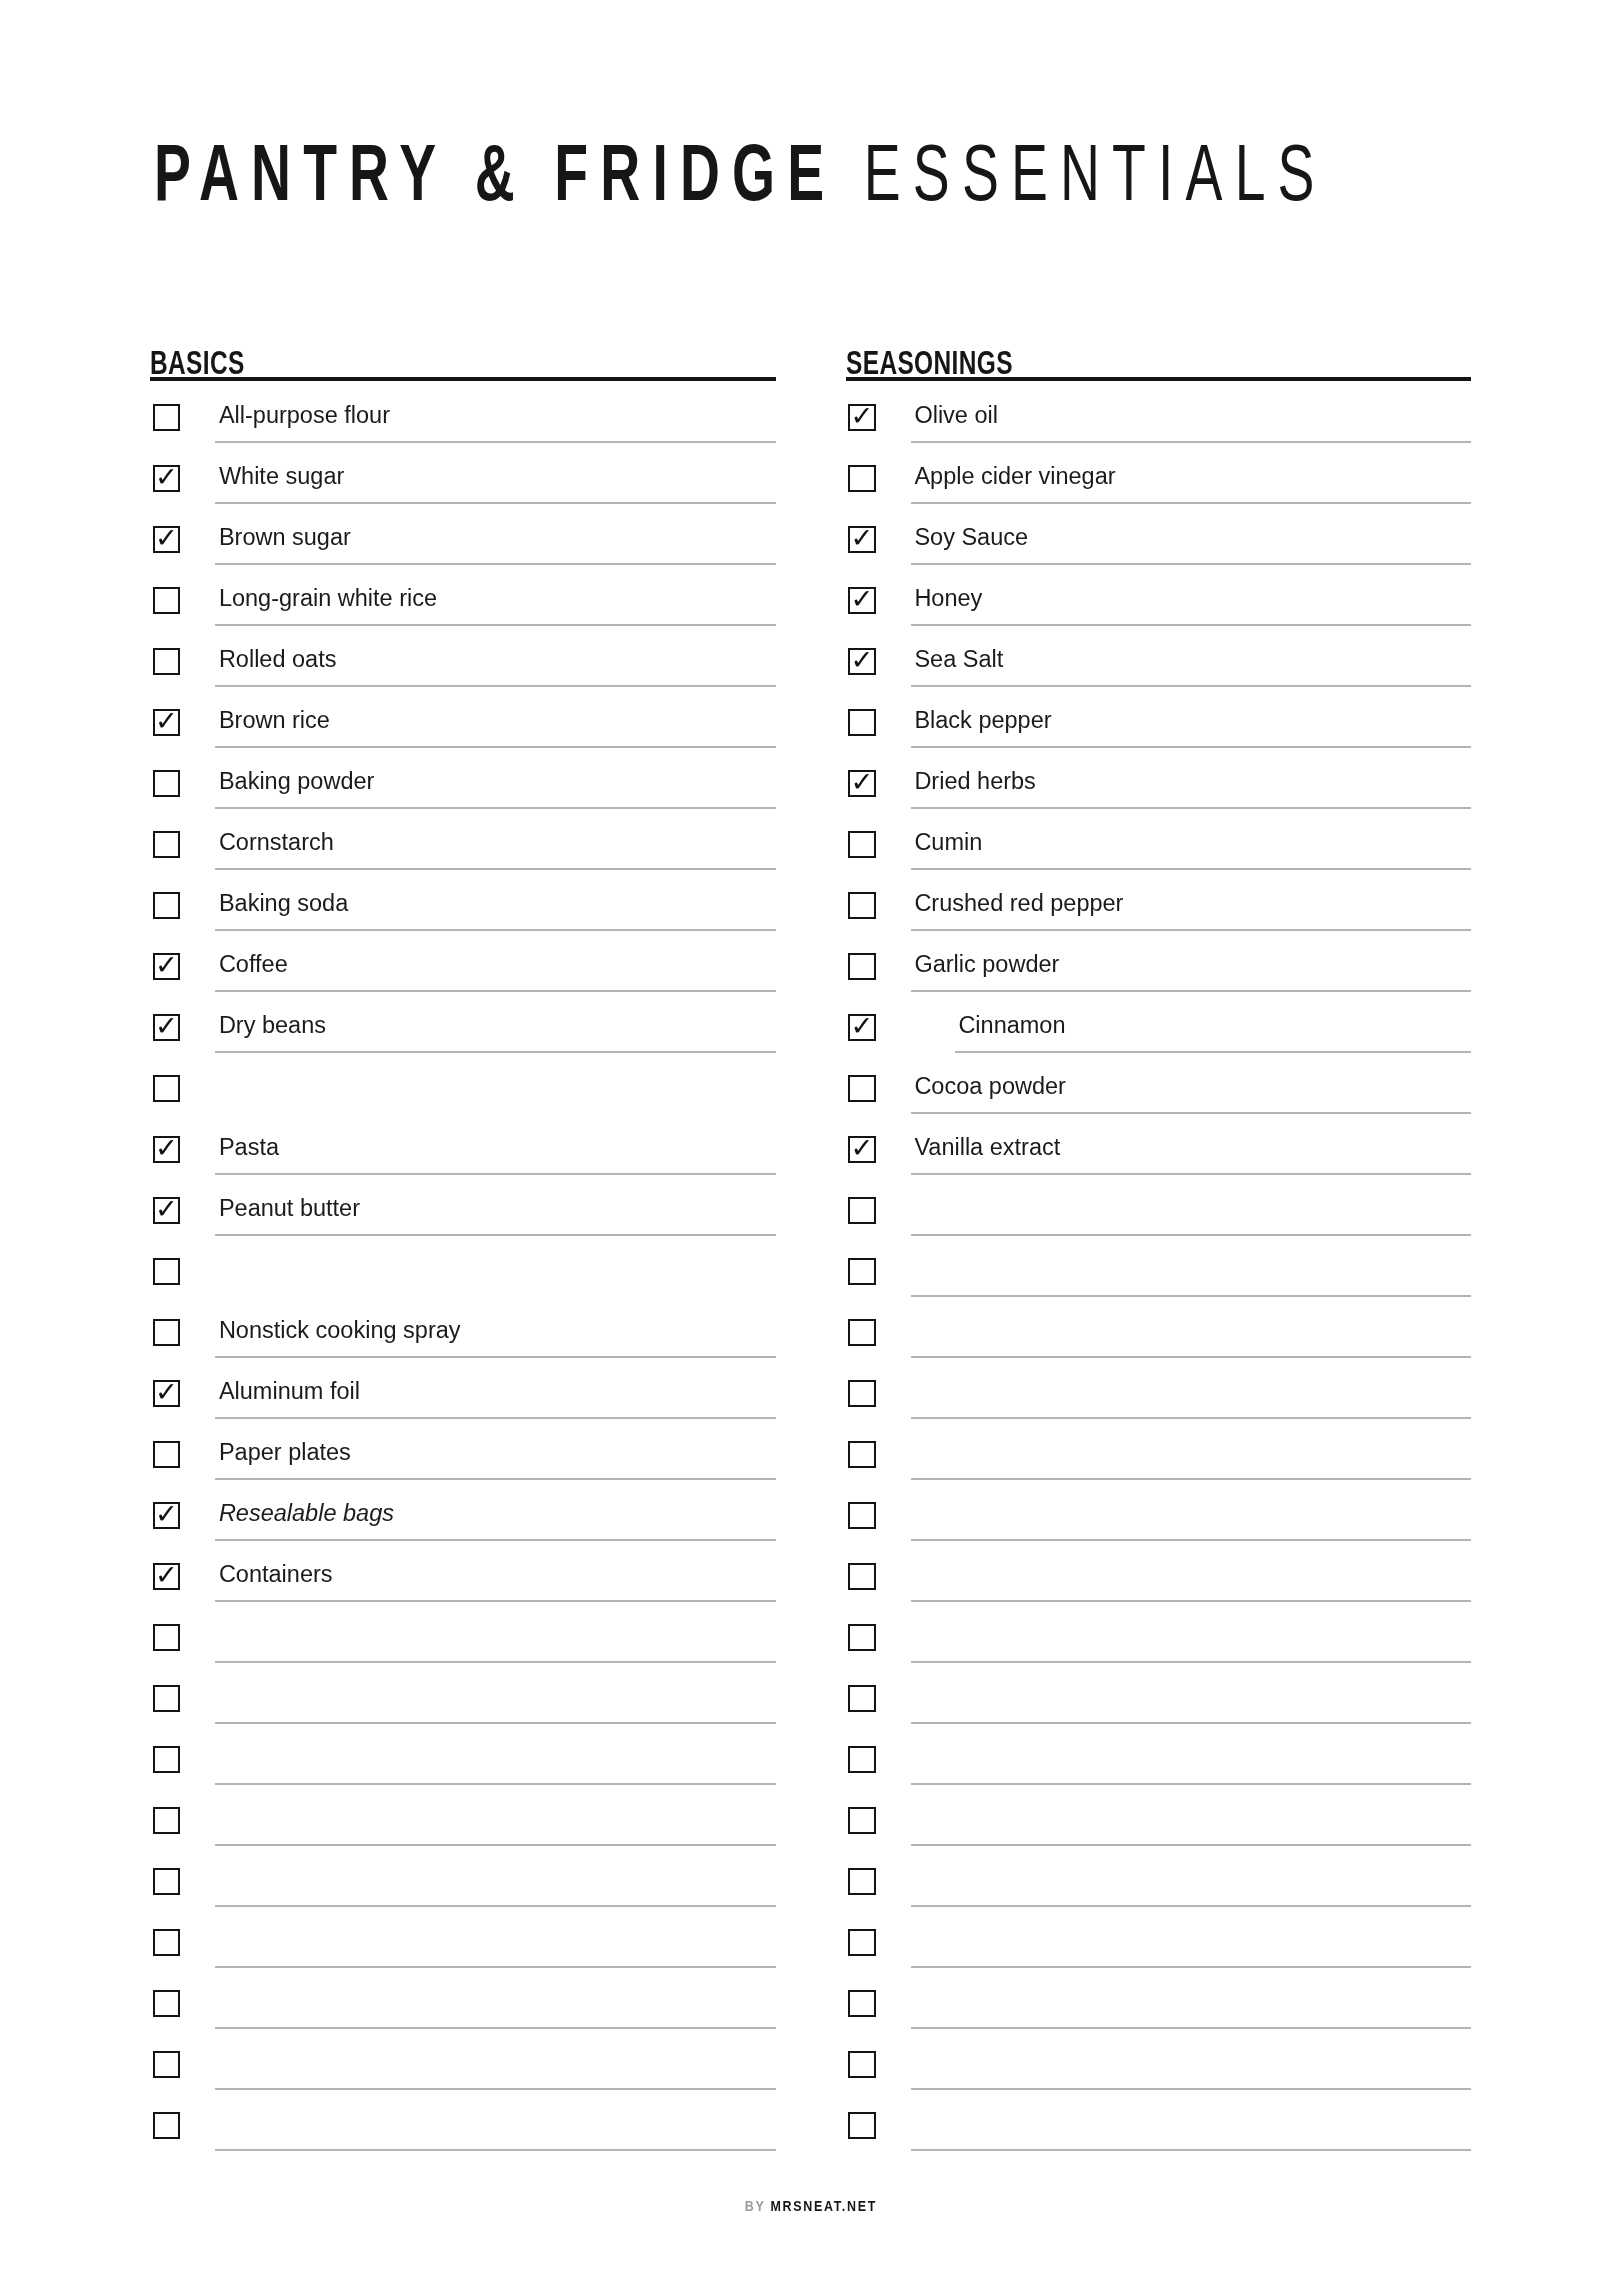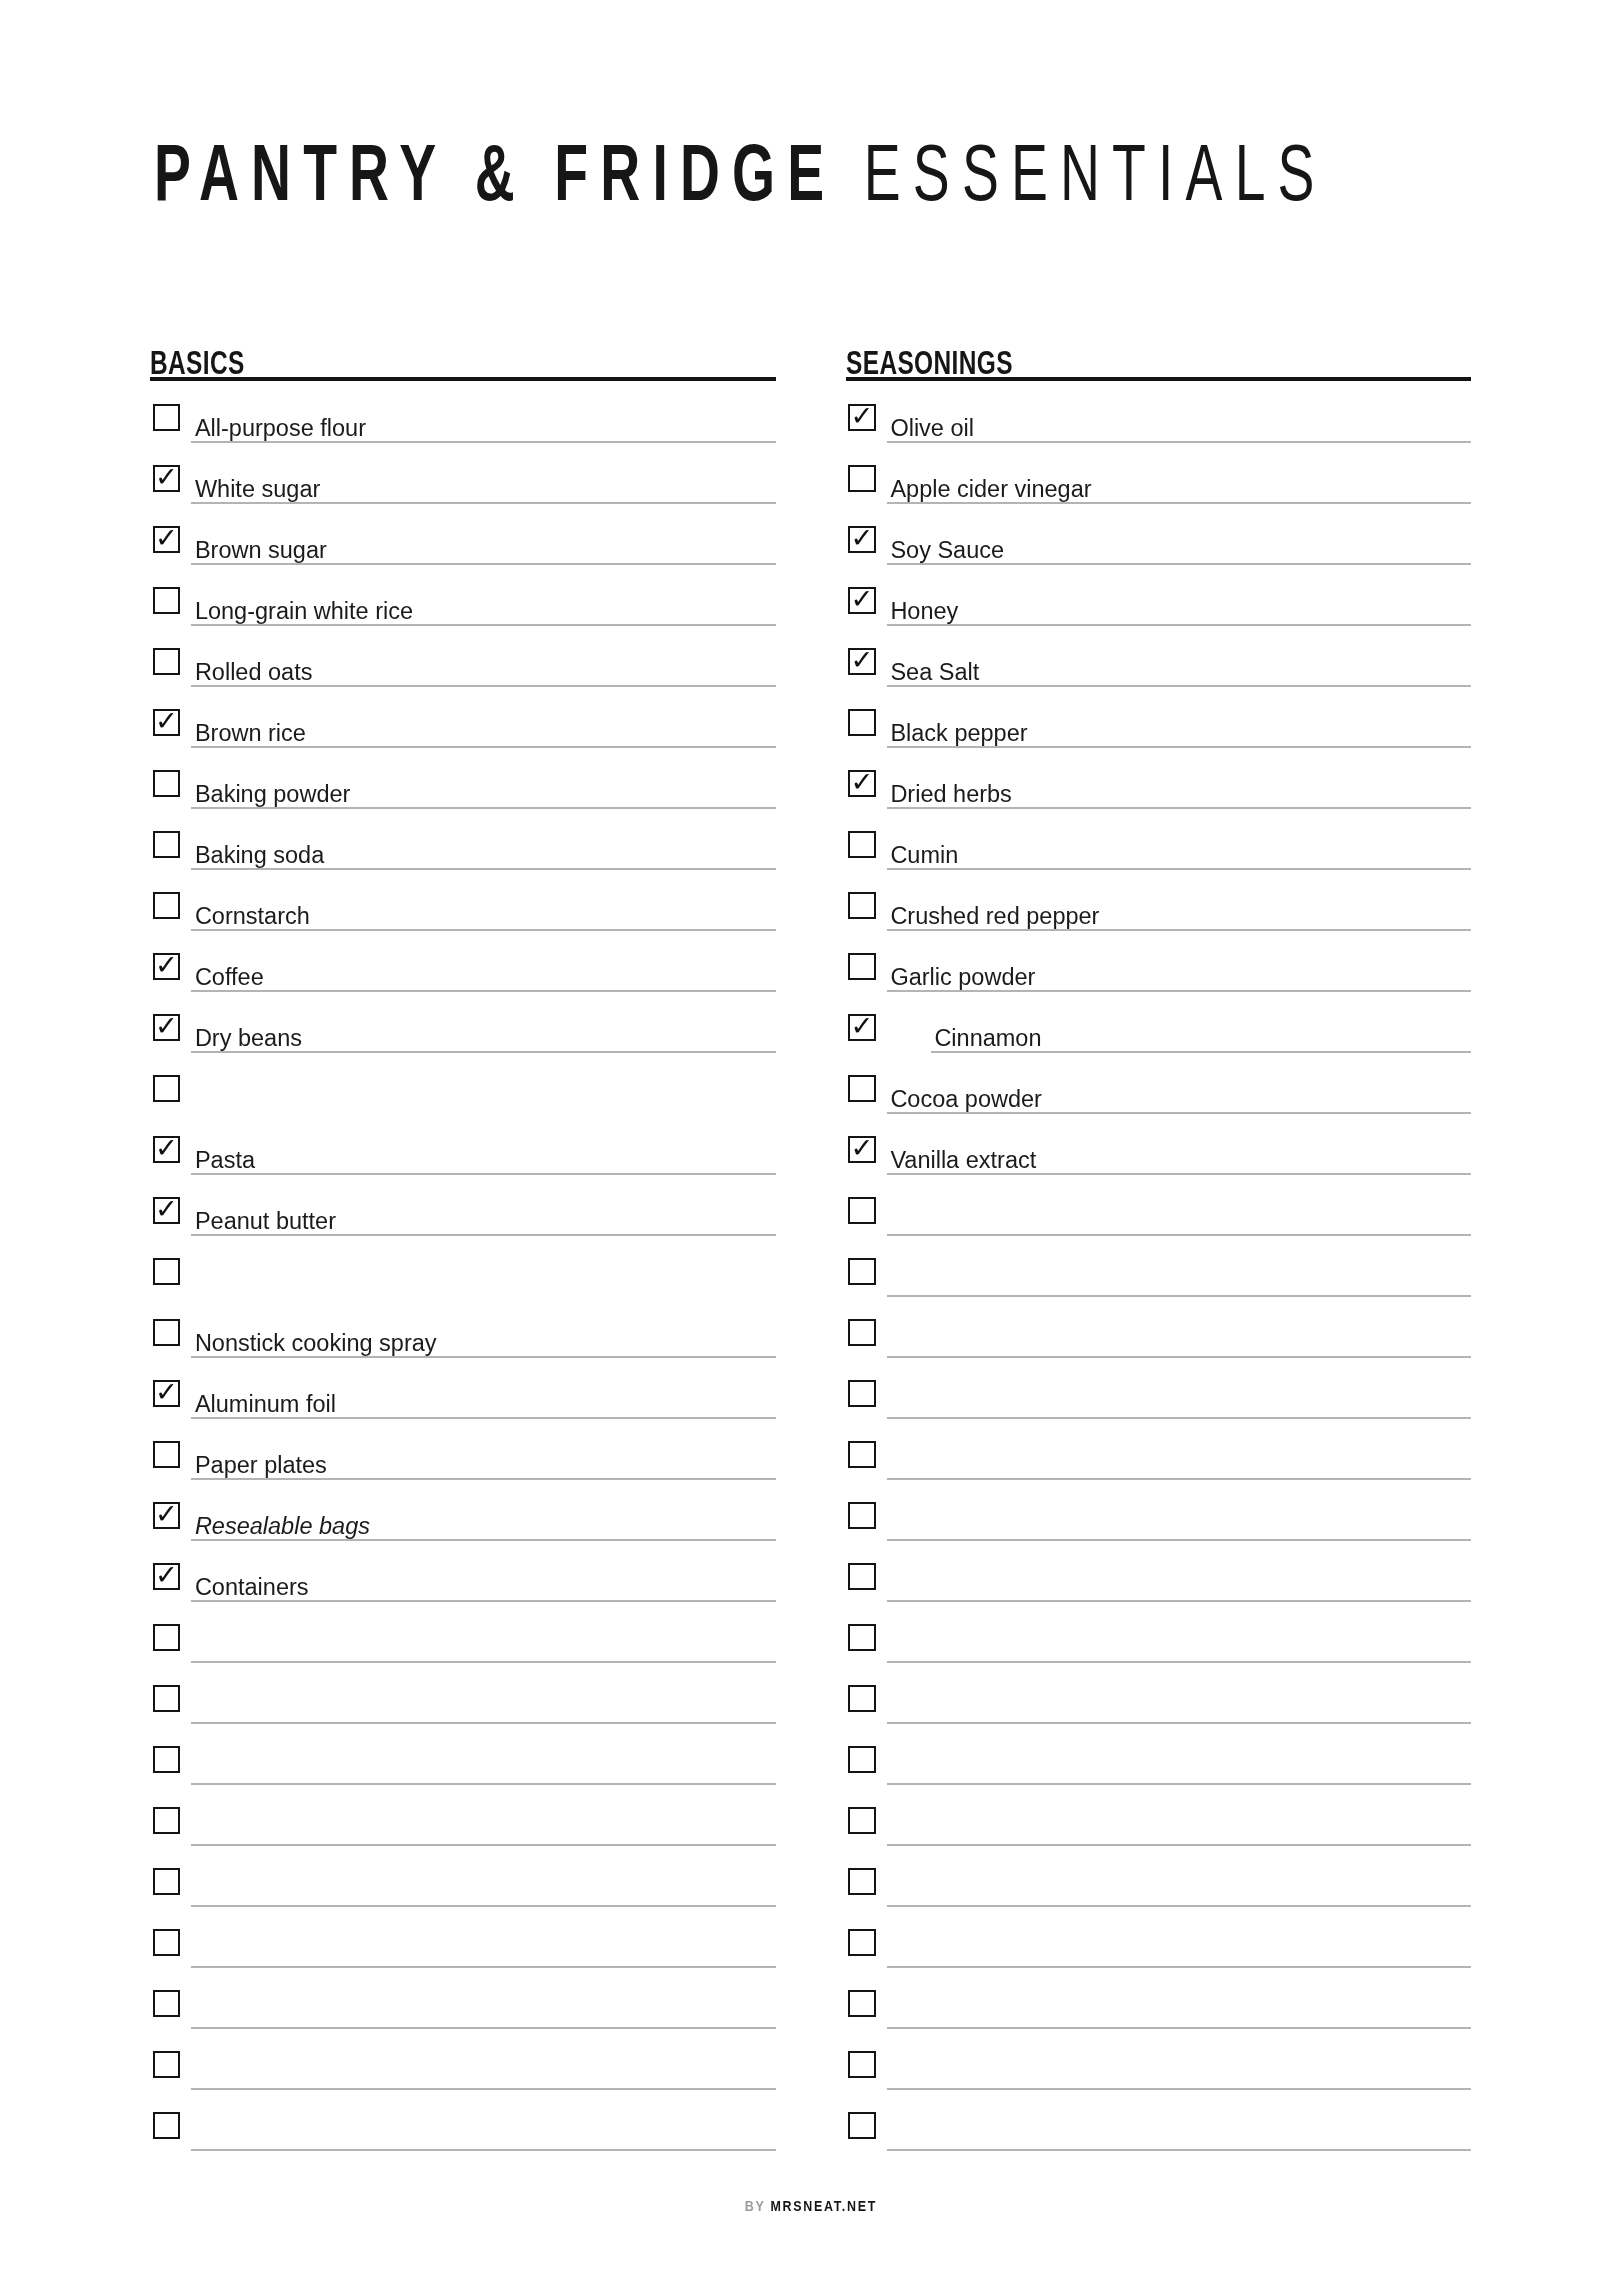--- a/index.html
+++ b/index.html
@@ -79,27 +79,27 @@
     font-family: "DejaVu Sans", sans-serif;
     font-weight: 700;
     font-size: 27.4px;
     line-height: 1;
     color: #111111;
     padding-bottom: 2.9px;
     cursor: pointer;
   }
   .fieldline {
     position: absolute;
-    left: 41px;
+    left: 65px;
     right: 0;
     top: 0;
     height: 39px;
     border-bottom: 2.9px solid #b4b4b4;
     display: flex;
-    align-items: flex-end;
+    align-items: flex-start;
   }
   .label {
     font-size: 23.5px;
     line-height: 1;
     color: #1b1b1b;
     padding-left: 3.9px;
     white-space: nowrap;
   }
 
   
@@ -171,27 +171,27 @@
           </div>
           <div class="row">
             <span class="checkbox" role="checkbox" aria-checked="false"></span>
             <span class="fieldline" style="border-bottom-color: rgb(180, 180, 180);">
               <span class="label">Baking powder</span>
             </span>
           </div>
           <div class="row">
             <span class="checkbox" role="checkbox" aria-checked="false"></span>
             <span class="fieldline" style="border-bottom-color: rgb(180, 180, 180);">
+              <span class="label">Cornstarch</span>
+            </span>
+          </div>
+          <div class="row">
+            <span class="checkbox" role="checkbox" aria-checked="false"></span>
+            <span class="fieldline" style="border-bottom-color: rgb(180, 180, 180);">
               <span class="label">Baking soda</span>
-            </span>
-          </div>
-          <div class="row">
-            <span class="checkbox" role="checkbox" aria-checked="false"></span>
-            <span class="fieldline" style="border-bottom-color: rgb(180, 180, 180);">
-              <span class="label">Cornstarch</span>
             </span>
           </div>
           <div class="row">
             <span class="checkbox checked" role="checkbox" aria-checked="true">✓</span>
             <span class="fieldline" style="border-bottom-color: rgb(180, 180, 180);">
               <span class="label">Coffee</span>
             </span>
           </div>
           <div class="row">
             <span class="checkbox checked" role="checkbox" aria-checked="true">✓</span>

